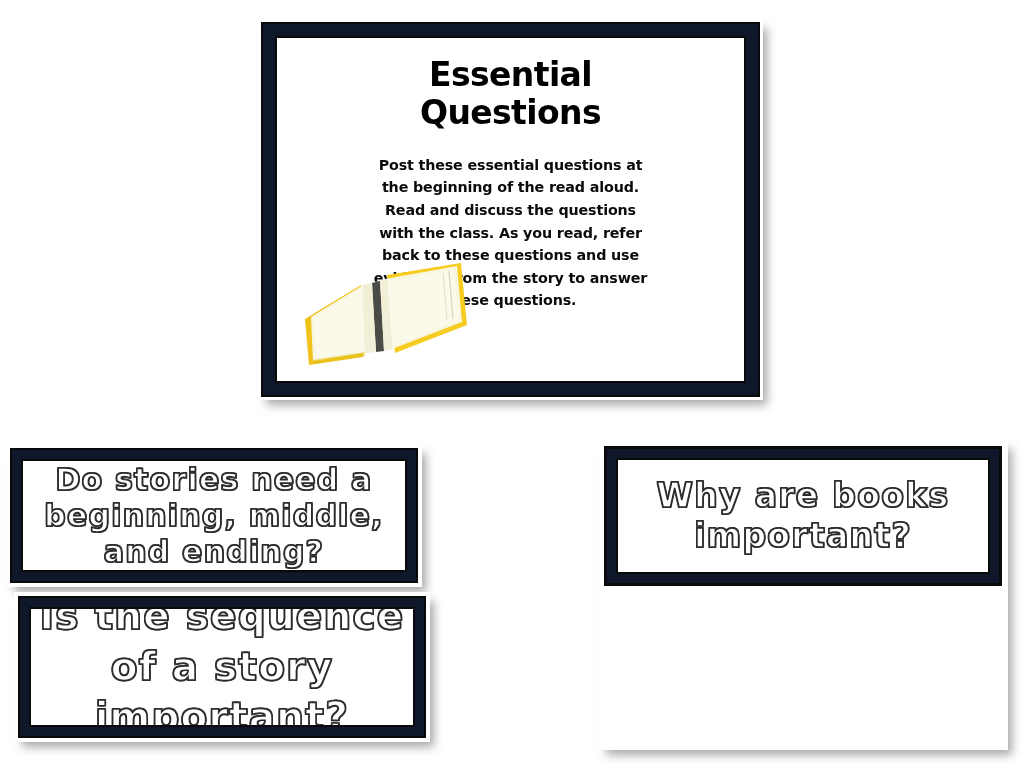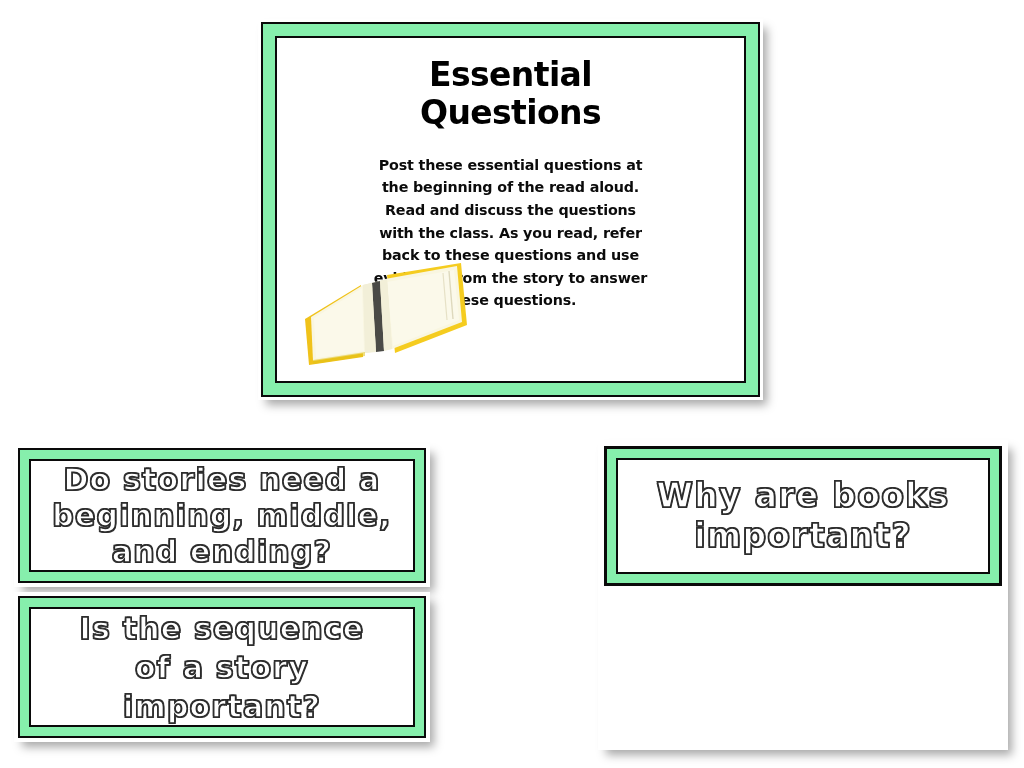--- a/index.html
+++ b/index.html
@@ -28,21 +28,21 @@
   
   .frame {
     background: #ffffff;
     padding: 4px;
     box-sizing: border-box;
     height: 100%;
     width: 100%;
   }
   .frame-black {
     border: 2px solid #0a0a0a;
-    background: #86efac;
+    background: #0f172a;
     padding: 9px;
     box-sizing: border-box;
     height: 100%;
     width: 100%;
   }
   .frame-inner {
     border: 2px solid #0a0a0a;
     background: #ffffff;
     box-sizing: border-box;
     height: 100%;
@@ -115,34 +115,34 @@
     letter-spacing: 1.2px;
     white-space: pre-line;
     margin: 0;
     padding: 0 6px;
     position: absolute;
     left: 0; right: 0; top: 50%;
     transform: translateY(-50%);
   }
 
   #card-q1 {
-    left: 14px;
+    left: 6px;
     top: 444px;
     width: 416px;
     height: 143px;
   }
   #card-q1 .qtext { font-size: 30px; line-height: 1.21; }
 
   #card-q2 {
     left: 14px;
     top: 592px;
     width: 416px;
     height: 150px;
   }
-  #card-q2 .qtext { font-size: 30px; line-height: 1.30; }
+  #card-q2 .qtext { font-size: 39px; line-height: 1.30; }
 
   
   #card-page {
     left: 598px;
     top: 440px;
     width: 410px;
     height: 310px;
     background: #ffffff;
     padding: 6px;
   }

